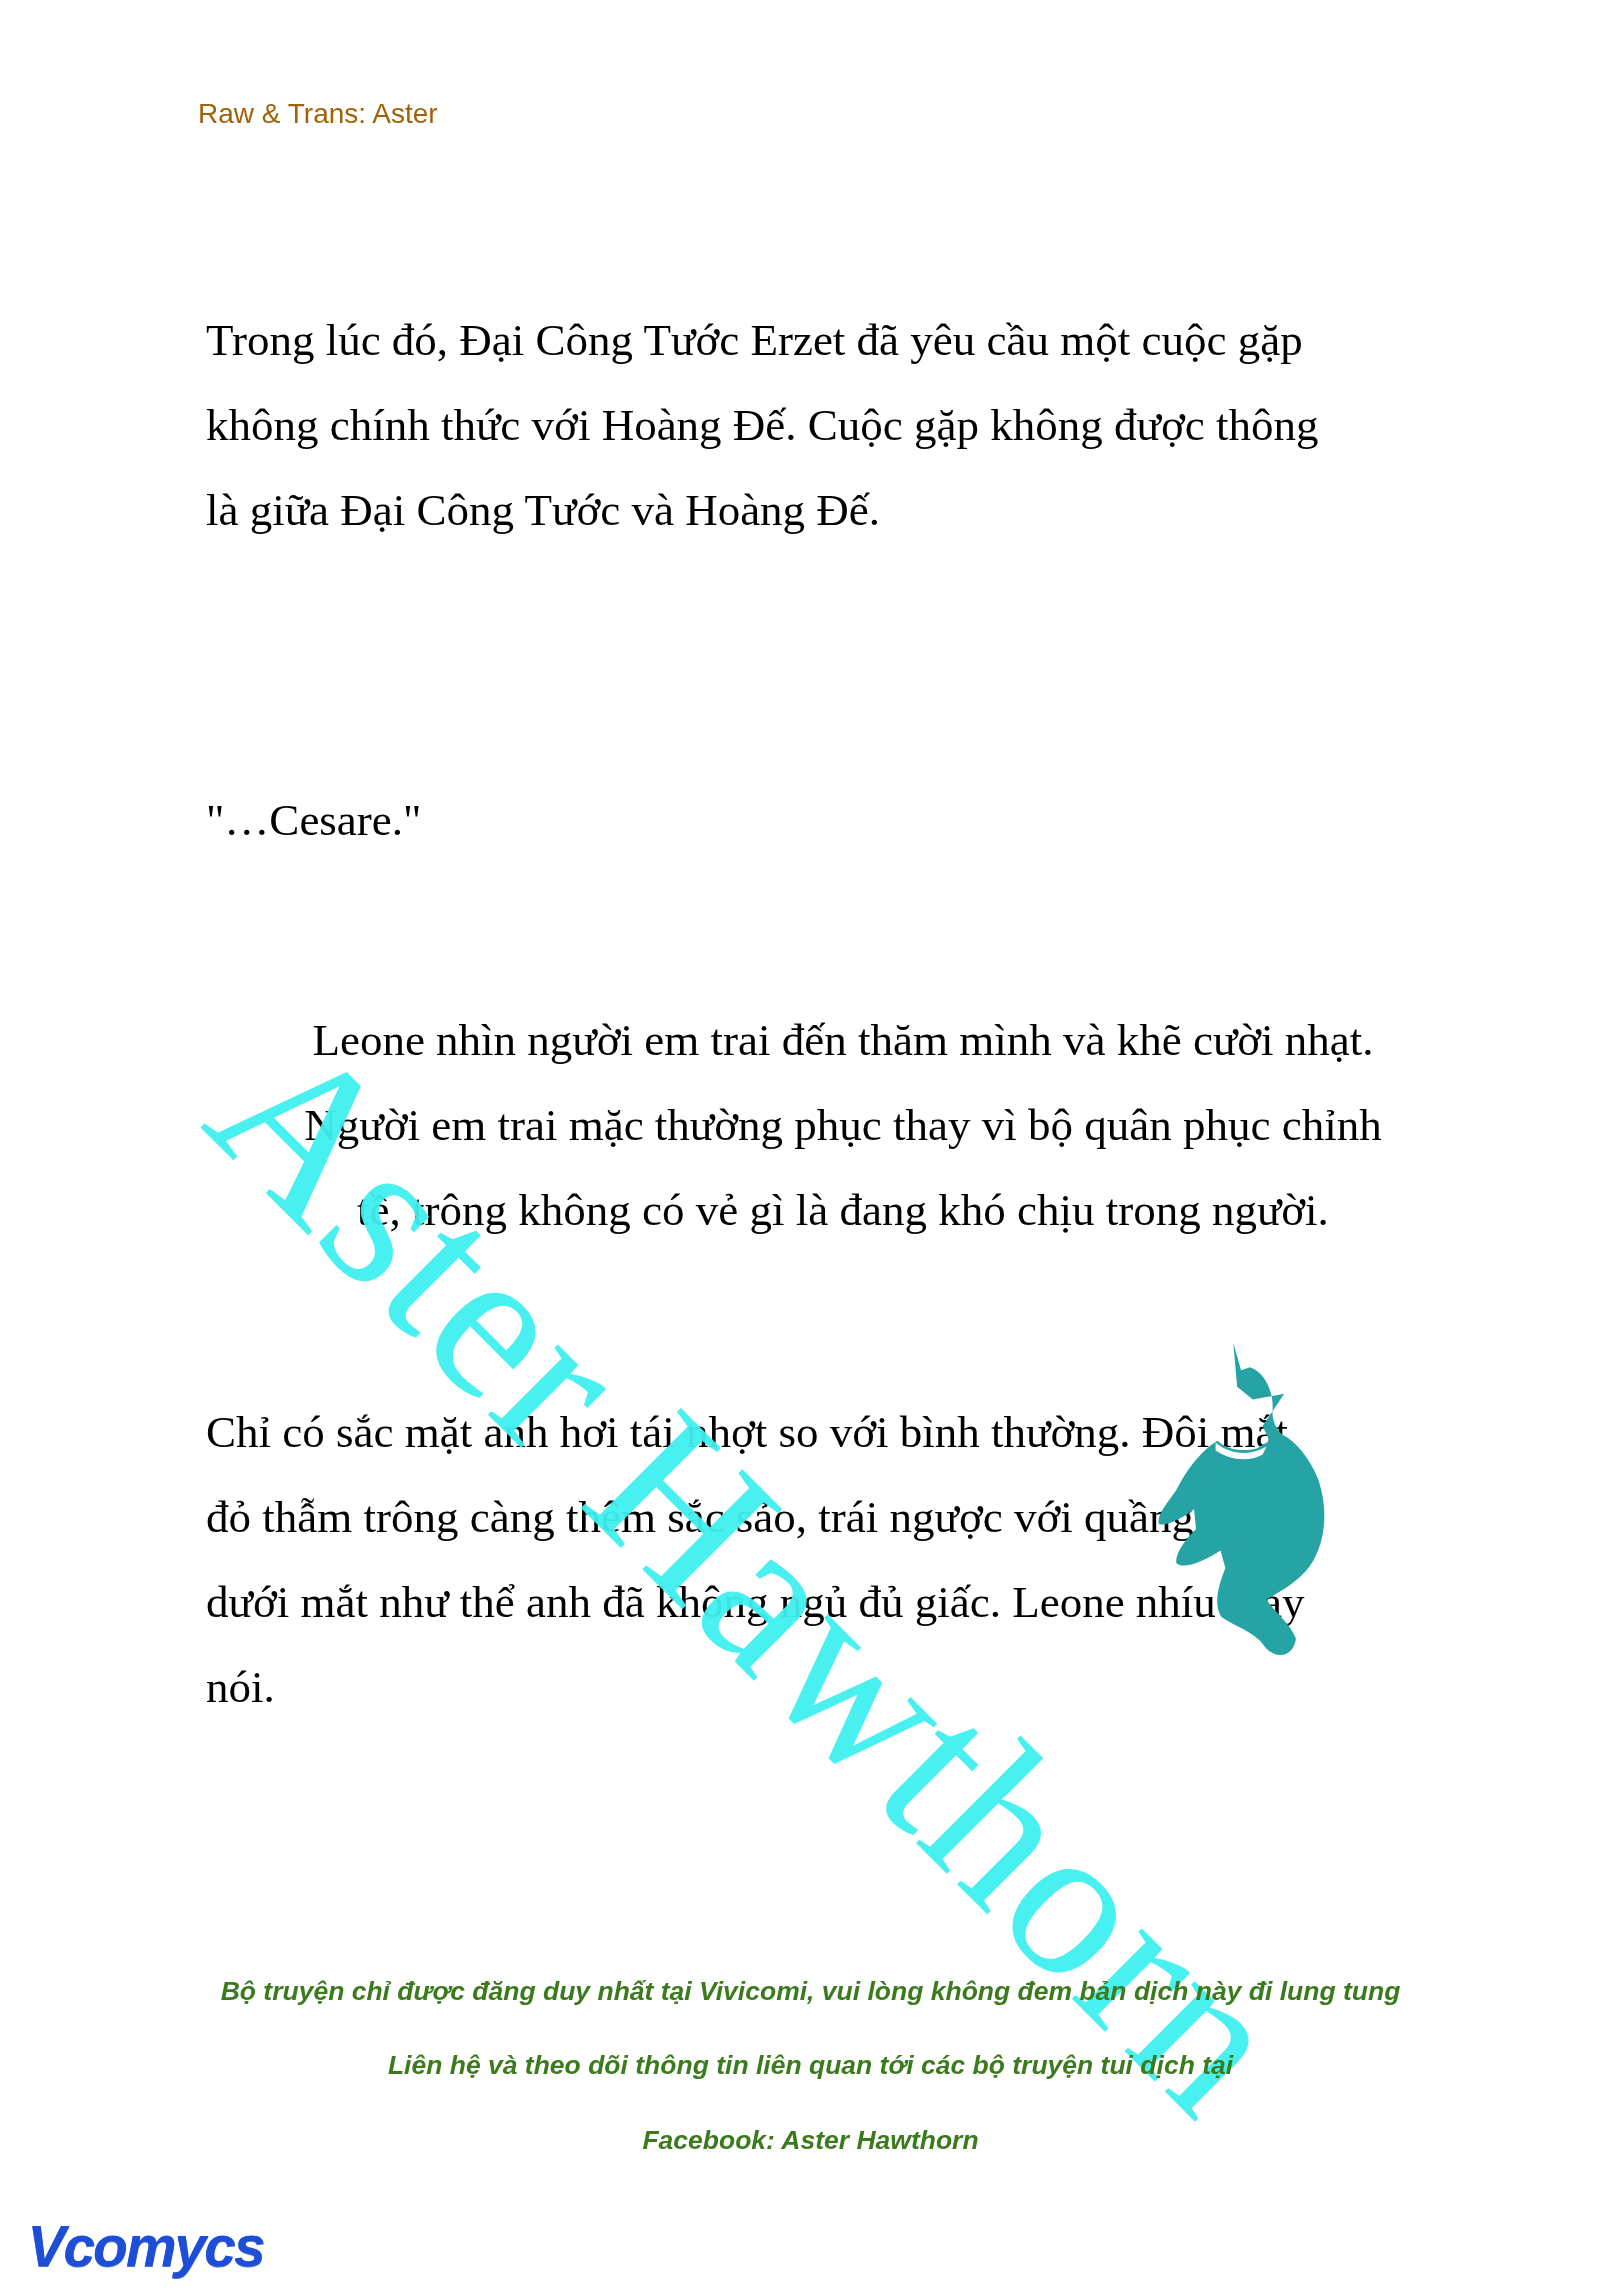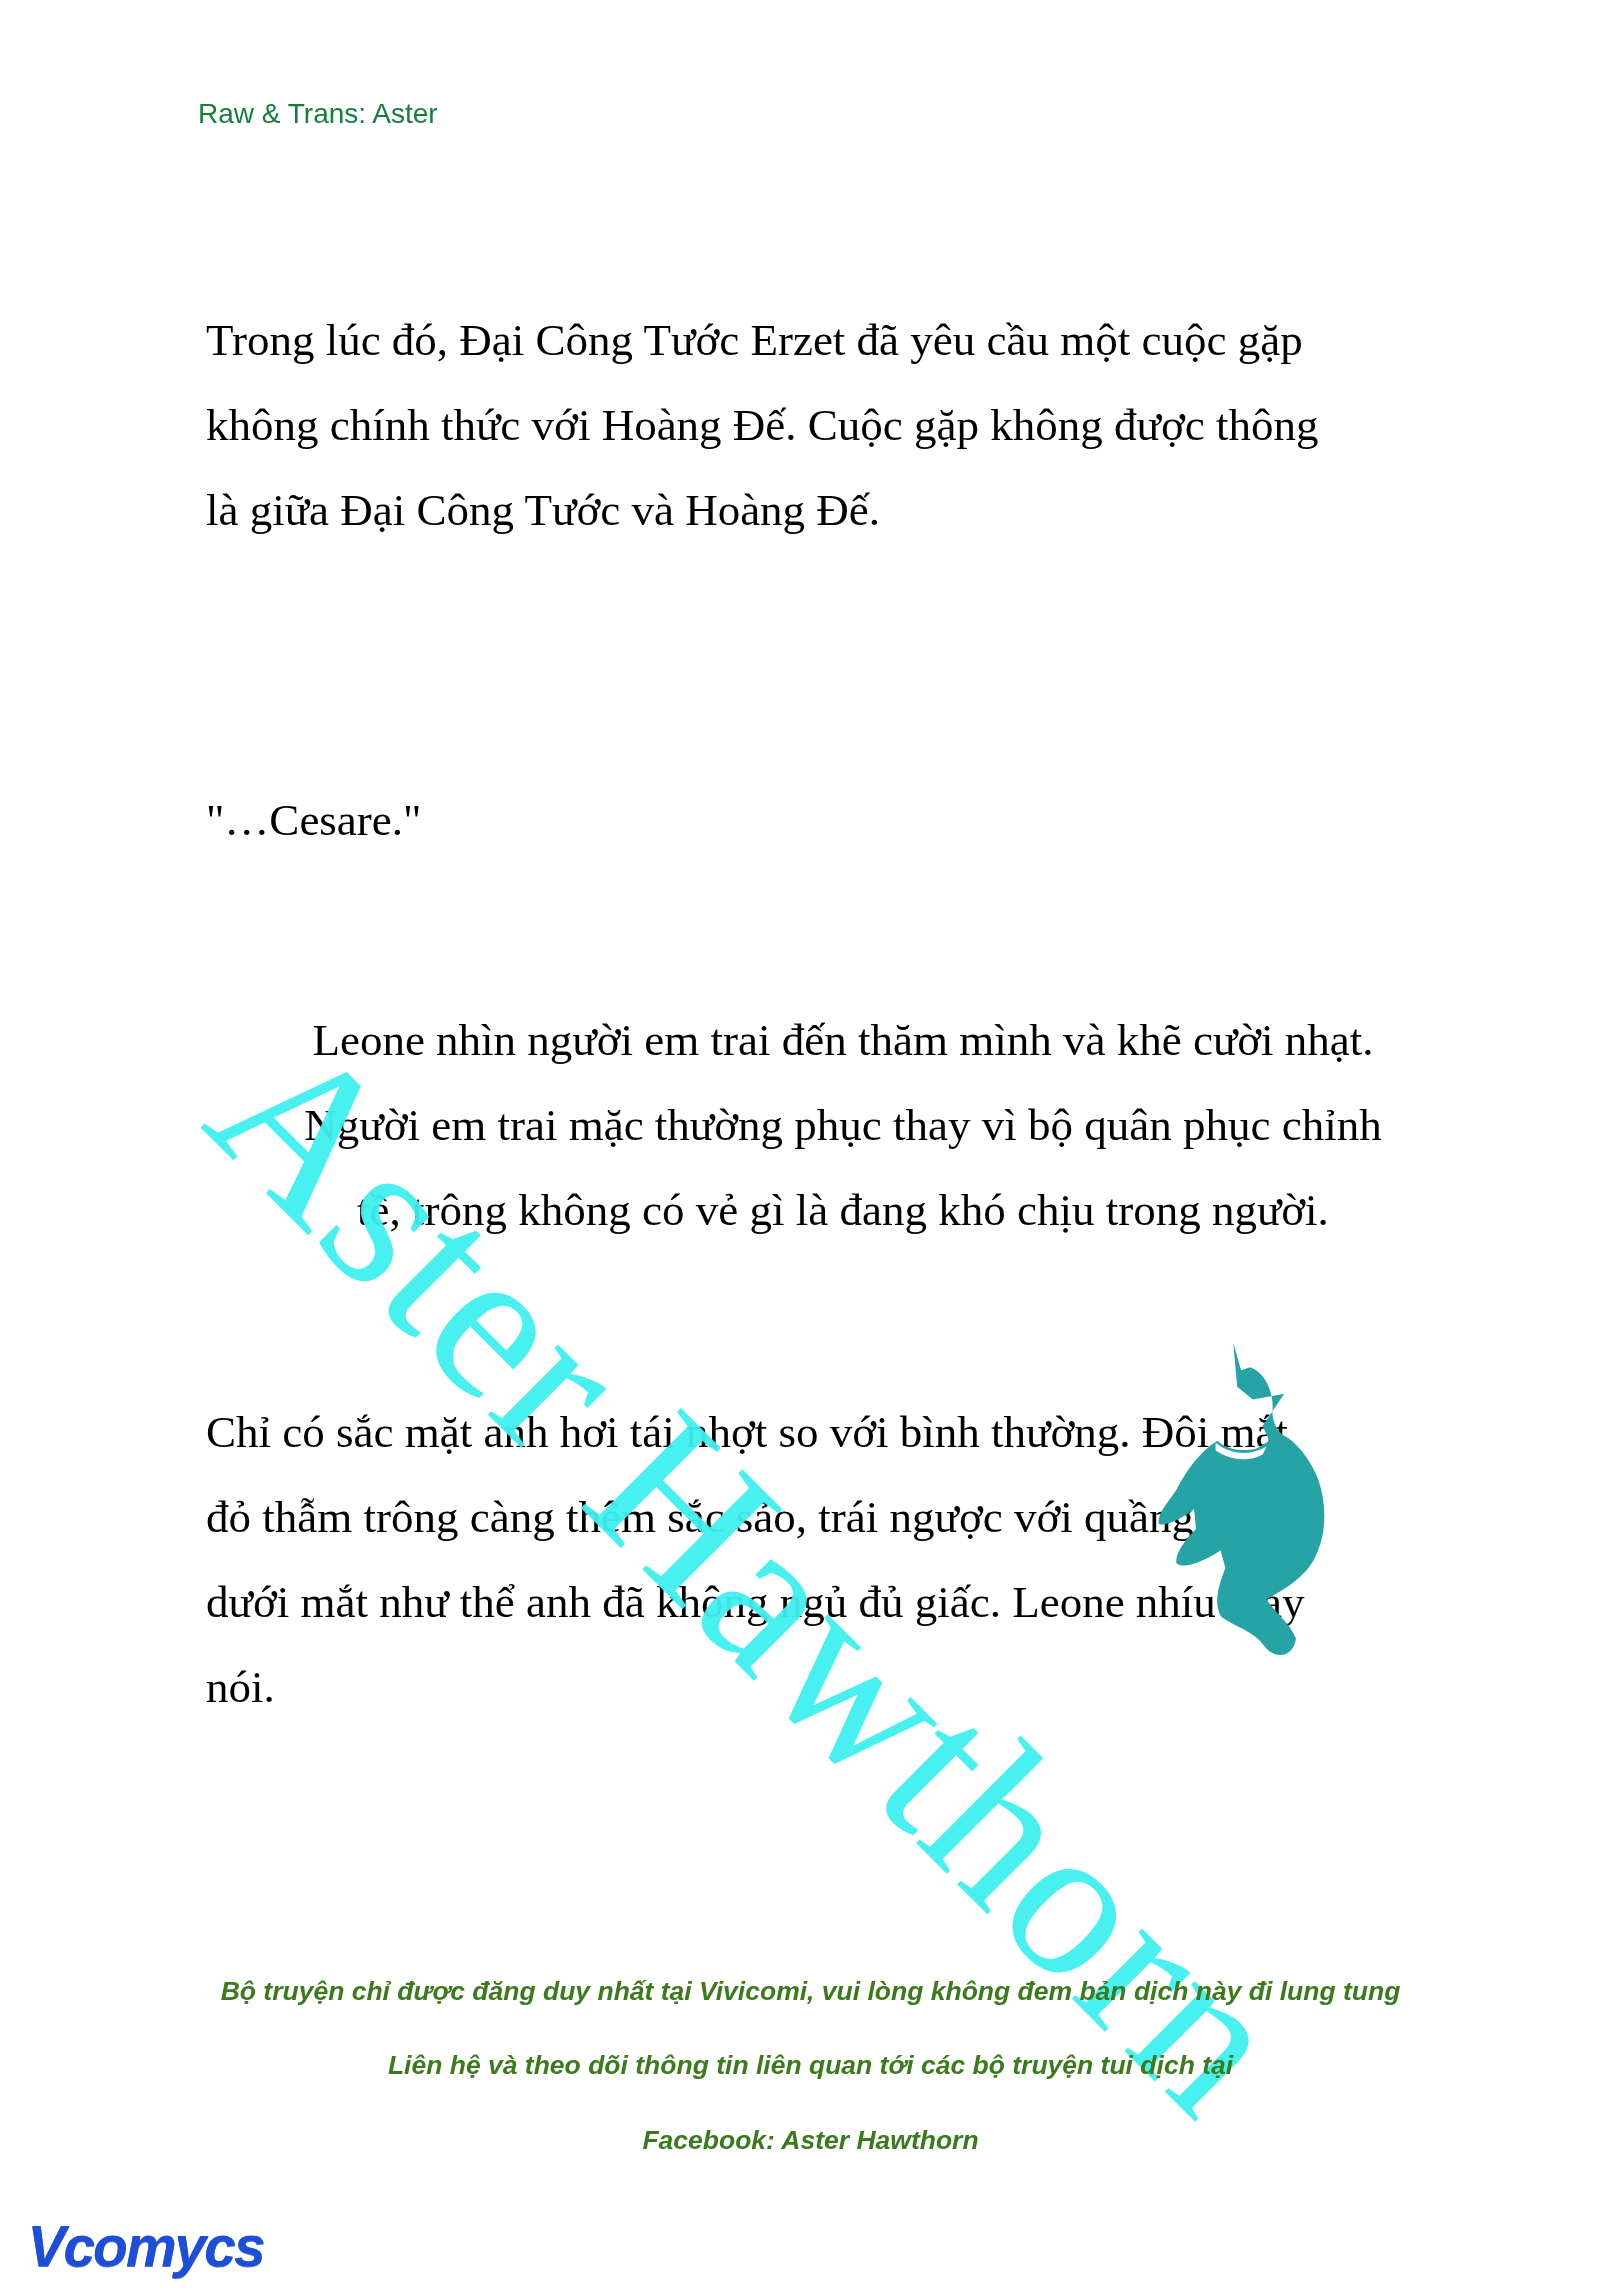--- a/index.html
+++ b/index.html
@@ -1,20 +1,20 @@
 <!DOCTYPE html>
 <html><head>
 <meta charset="utf-8">
 <style>
   html, body { margin: 0; padding: 0; background: #ffffff; }
   body { width: 1621px; height: 2293px; position: relative; overflow: hidden; }
   .page { position: absolute; inset: 0; }
   .header {
     position: absolute; left: 198px; top: 98px;
-    font-family: "Liberation Sans", sans-serif; font-size: 28px; color: #15803d;
+    font-family: "Liberation Sans", sans-serif; font-size: 28px; color: #a16207;
   }
   .body-text {
     position: absolute; left: 198px; width: 1274px;
     font-family: "Liberation Serif", serif; font-size: 45px; color: #000;
     line-height: 85px; margin: 8px;
   }
   .body-text .line { display: block; white-space: nowrap; }
   .footer-note {
     position: absolute; left: 0; width: 1621px; text-align: center;
     font-family: "Liberation Sans", sans-serif; font-style: italic; font-weight: bold;

